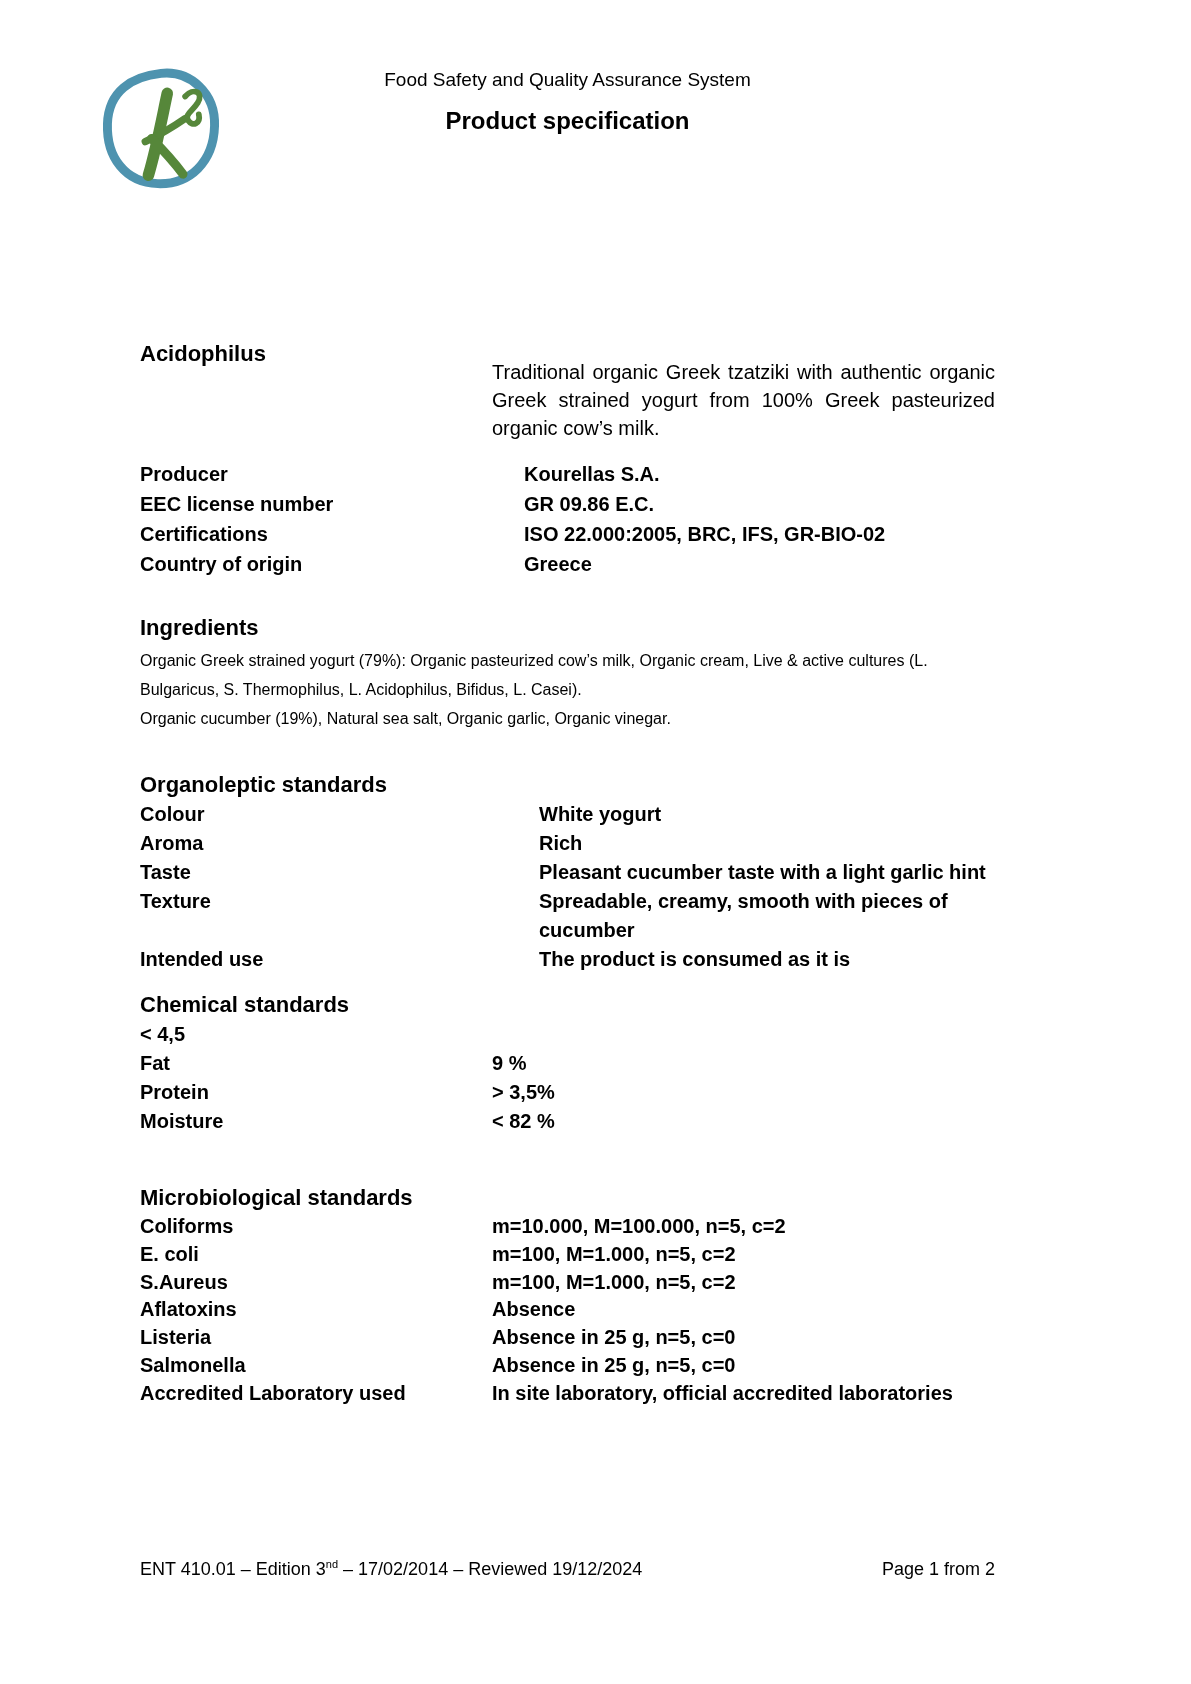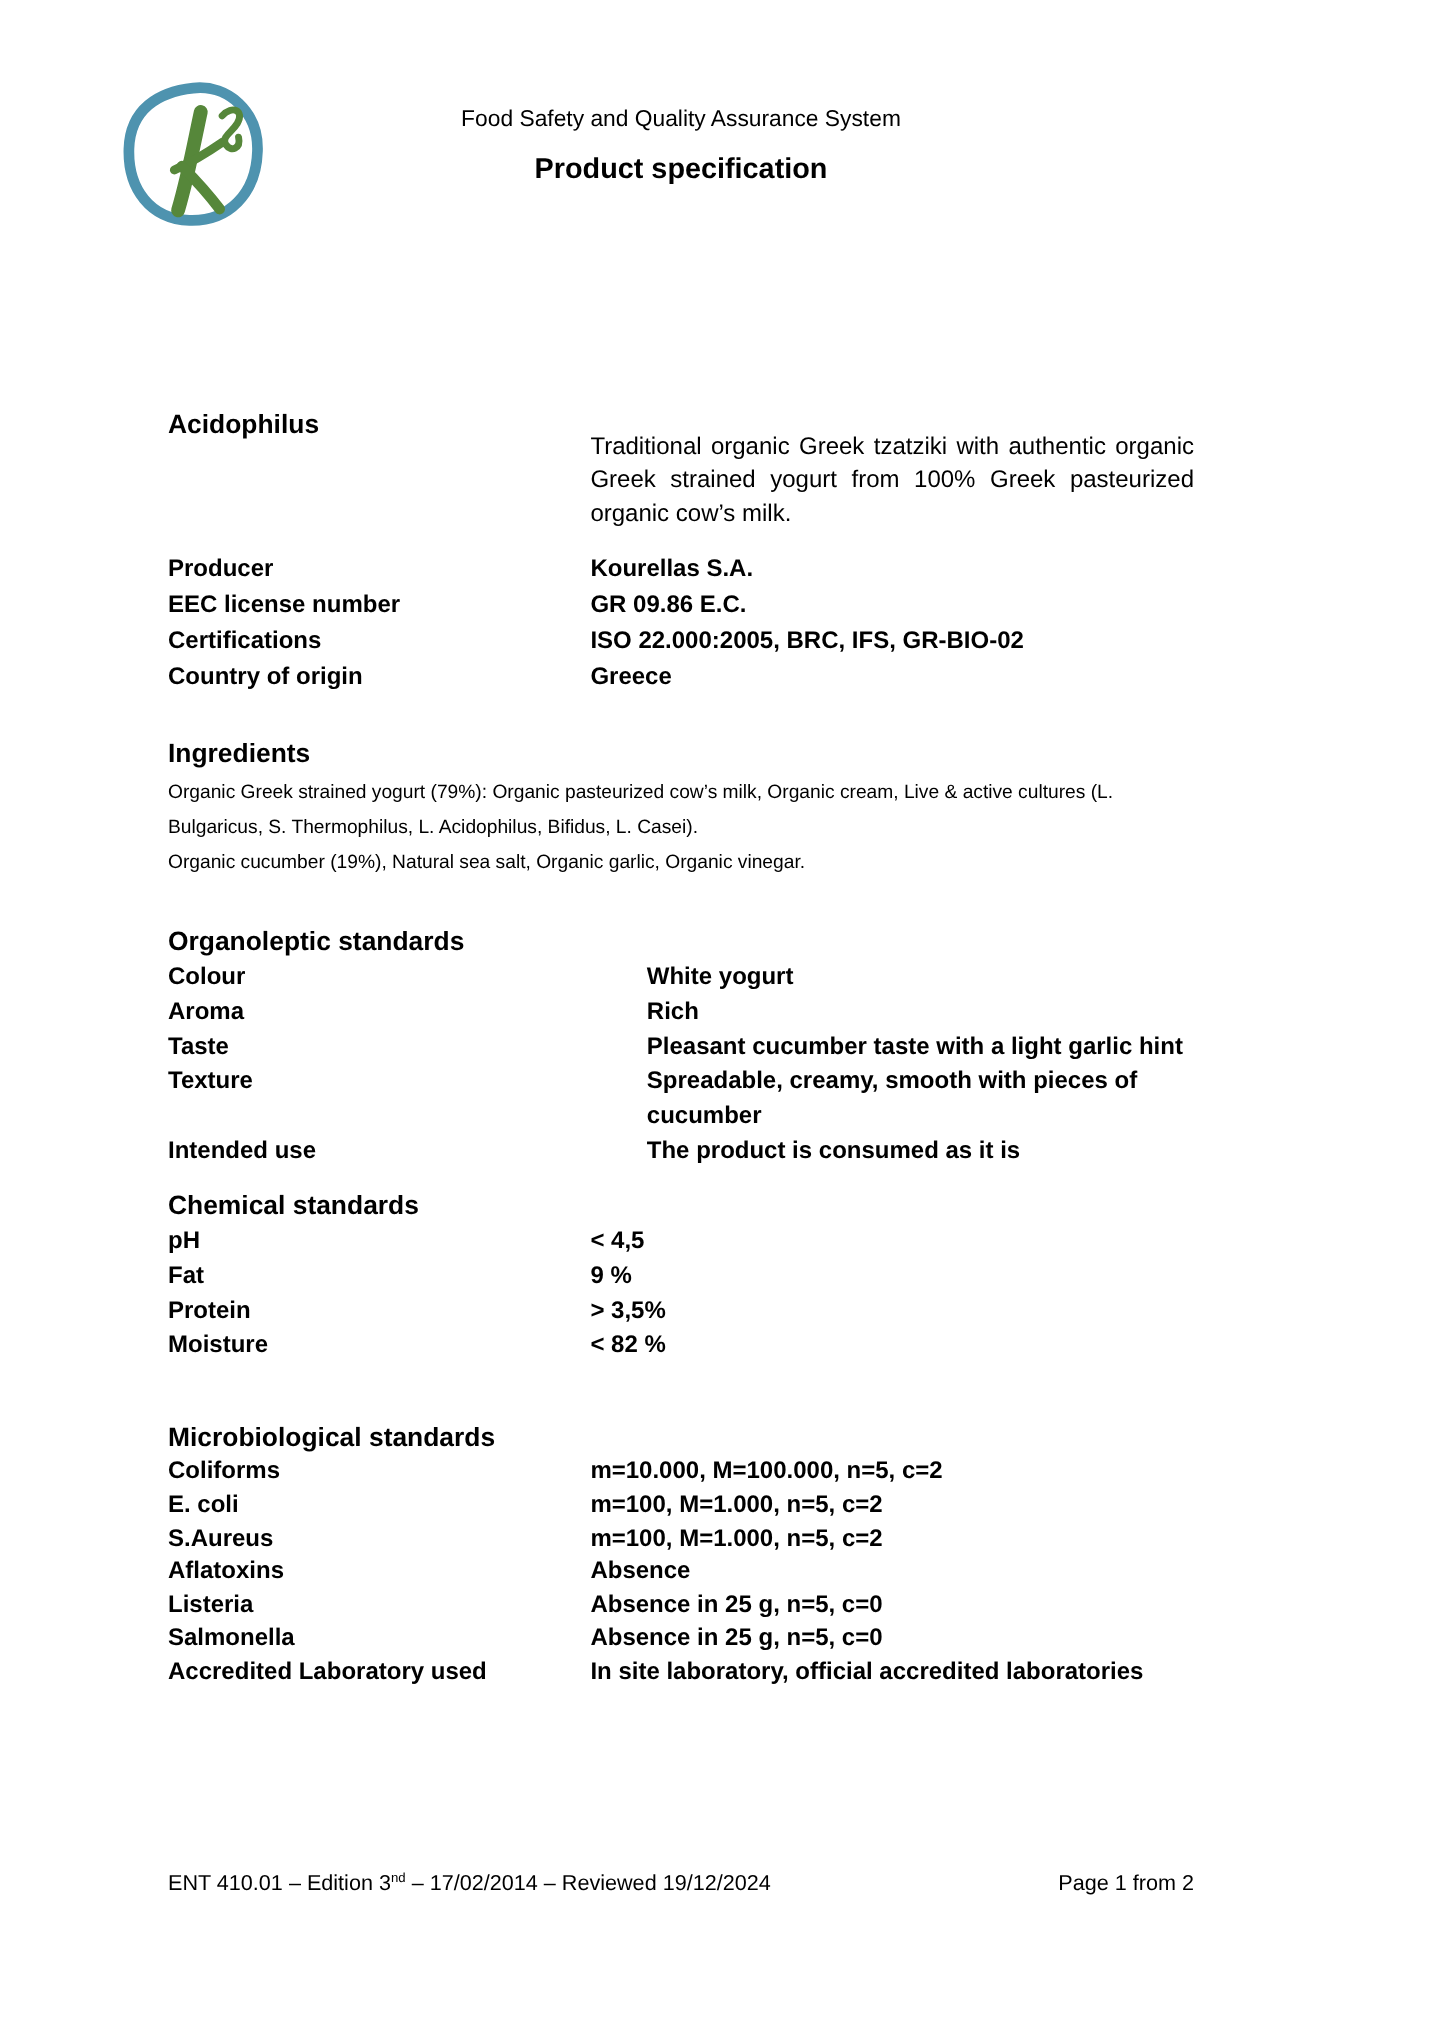--- a/index.html
+++ b/index.html
@@ -21,21 +21,21 @@
     top: 64px;
     width: 126px;
     height: 128px;
   }
   .logo svg { width: 100%; height: 100%; display: block; }
 
   .header-text {
     position: absolute;
     left: 140px;
     width: 855px;
-    top: 88px;
+    top: 68px;
     text-align: center;
   }
   .fs-line { font-size: 19px; line-height: 24px; }
   .doc-title { font-size: 24px; font-weight: bold; line-height: 32px; margin-top: 13px; }
 
   
   .product-title {
     position: absolute;
     left: 140px;
     width: 855px;
@@ -66,21 +66,21 @@
   .row-label { font-weight: bold; }
   .row-value { font-weight: bold; }
 
   
   .desc { top: 340px; display: grid; grid-template-columns: 352px 1fr; }
   .desc-label { font-weight: bold; font-size: 22px; line-height: 28px; }
   .desc-text  { font-size: 20px; line-height: 28px; text-align: justify; margin-top: 18px; }
 
   
   .producer { top: 459px; }
-  .producer .row { line-height: 30px; }
+  .producer .row { line-height: 30px; gap: 32px; }
 
   
   .ingredients { top: 613px; }
   .ingredients p {
     margin: 3px 0 0 0;
     font-size: 16px;
     line-height: 29px;
   }
   .ingredients p + p { margin: 0; }
 
@@ -176,21 +176,20 @@
     </div>
     <div class="row">
       <div class="row-label">Intended use</div>
       <div class="row-value">The product is consumed as it is</div>
     </div>
   </section>
 
   <section class="section chemical">
     <h2 class="heading">Chemical standards</h2>
     <div class="row">
-      <div class="row-label">pH</div>
       <div class="row-value">&lt; 4,5</div>
     </div>
     <div class="row">
       <div class="row-label">Fat</div>
       <div class="row-value">9 %</div>
     </div>
     <div class="row">
       <div class="row-label">Protein</div>
       <div class="row-value">&gt; 3,5%</div>
     </div>

